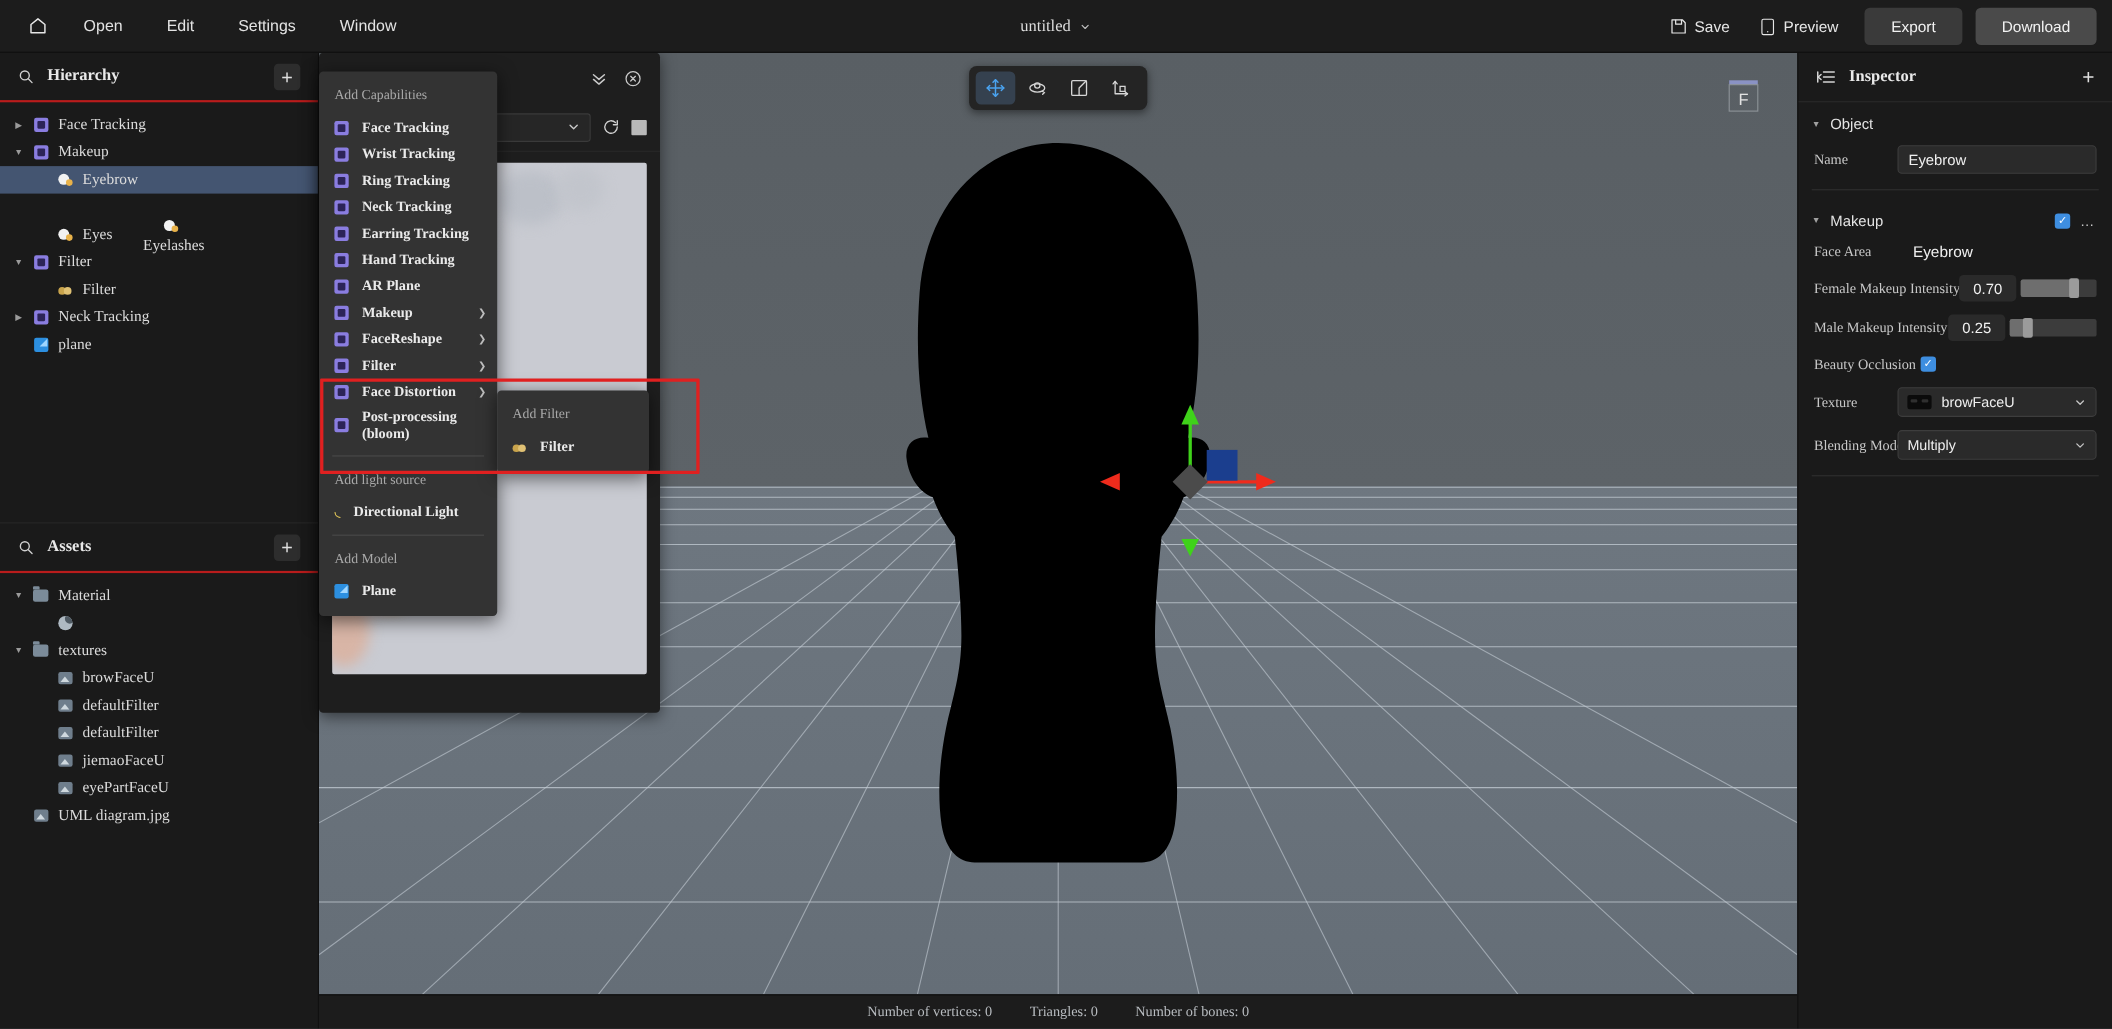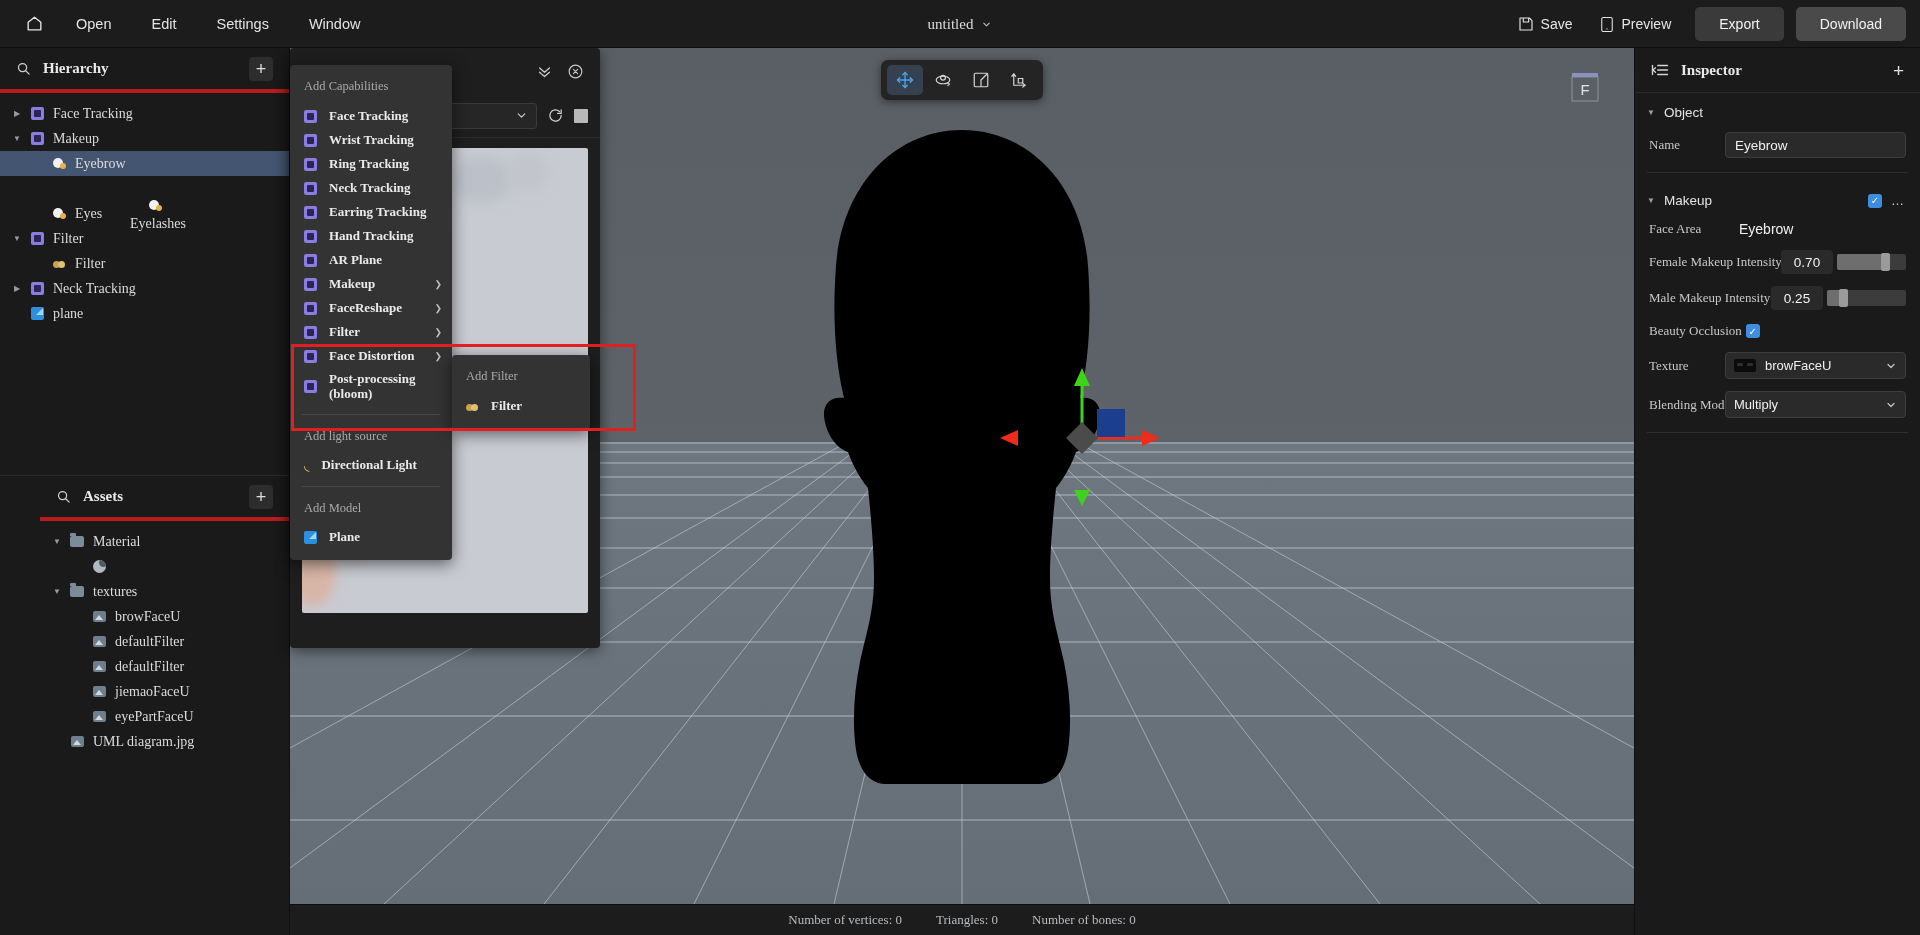--- a/index.html
+++ b/index.html
@@ -58,21 +58,21 @@
 
   
   #left-col {
     position: absolute; left: 0; top: 48px; width: 290px; height: 887px;
     background: #1a1a1a; display: flex; flex-direction: column;
     border-right: 1px solid #101010;
     z-index: 10;
   }
   .panel-head {
     height: 45px; display: flex; align-items: center; gap: 12px;
-    padding: 0 16px; border-bottom: 4px solid #b91c1c;
+    padding: 0 16px; border-bottom: 2px solid #b91c1c;
     background: #1a1a1a; flex: 0 0 45px;
   }
   .panel-head .ph-title {
     font-family: "Liberation Serif", serif; font-weight: bold;
     font-size: 15px; color: #e9e9e9; flex: 1;
   }
   .ph-plus {
     width: 24px; height: 24px; border-radius: 4px; background: #2d2d2d;
     display: flex; align-items: center; justify-content: center;
     color: #dedede; font-size: 18px; font-family: "Liberation Sans", sans-serif;
@@ -84,21 +84,21 @@
     font-family: "Liberation Serif", serif; font-size: 14px; color: #dcdcdc;
     padding-right: 8px;
   }
   .tree-row.sel { background: #445571; }
   .tw-arrow {
     width: 18px; flex: 0 0 18px; text-align: center; font-size: 8px; color: #9a9a9a;
     font-family: "Liberation Sans", sans-serif;
   }
   .tw-icon { width: 22px; flex: 0 0 22px; display: flex; align-items: center; justify-content: center; }
   .tw-label { padding-left: 5px; white-space: nowrap; }
-  #assets-panel { flex: 0 0 460px; display: flex; flex-direction: column; border-top: 1px solid #2a2a2a; padding-left: 40px;}
+  #assets-panel { flex: 0 0 460px; display: flex; flex-direction: column; border-top: 1px solid #2a2a2a;}
   #hier-panel { flex: 0 0 427px; display: flex; flex-direction: column; }
 
   
   .ico-capability {
     width: 13px; height: 13px; border-radius: 2px; background: #8a7de0;
     position: relative;
   }
   .ico-capability::before {
     content:""; position:absolute; left:3px; top:3px; width:7px; height:7px;
     background: #2c2458; border-radius:1px;

